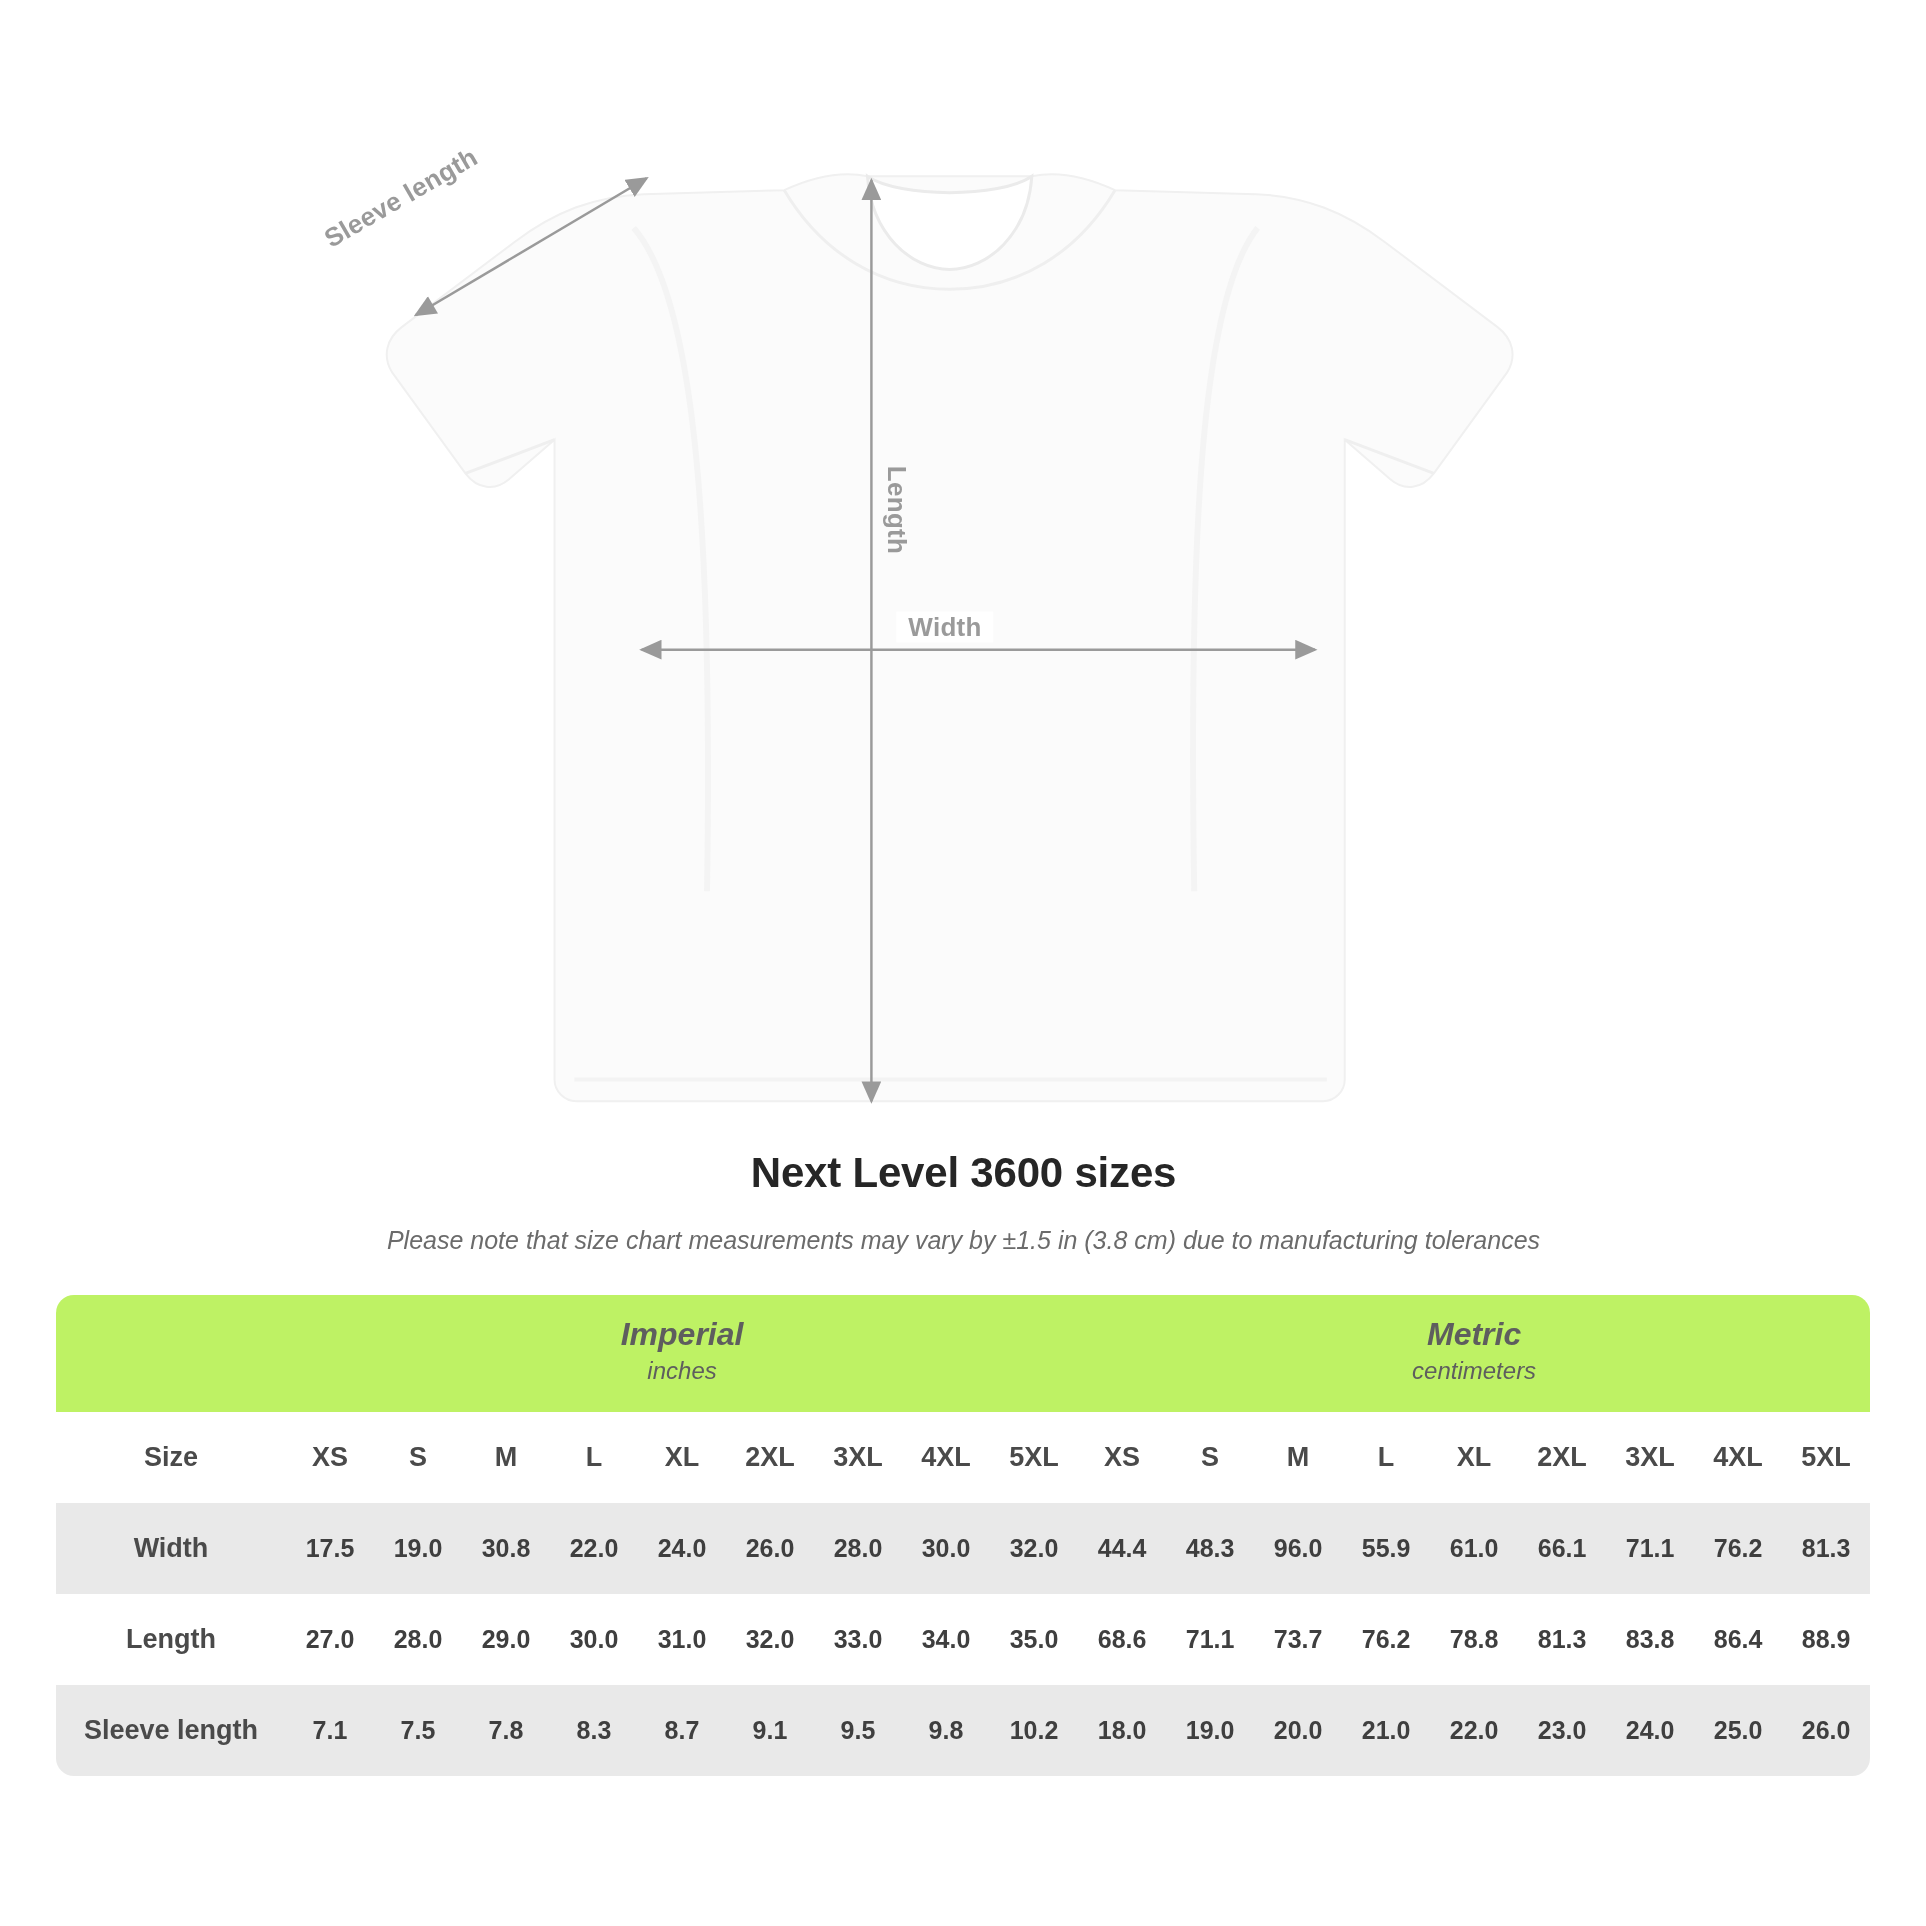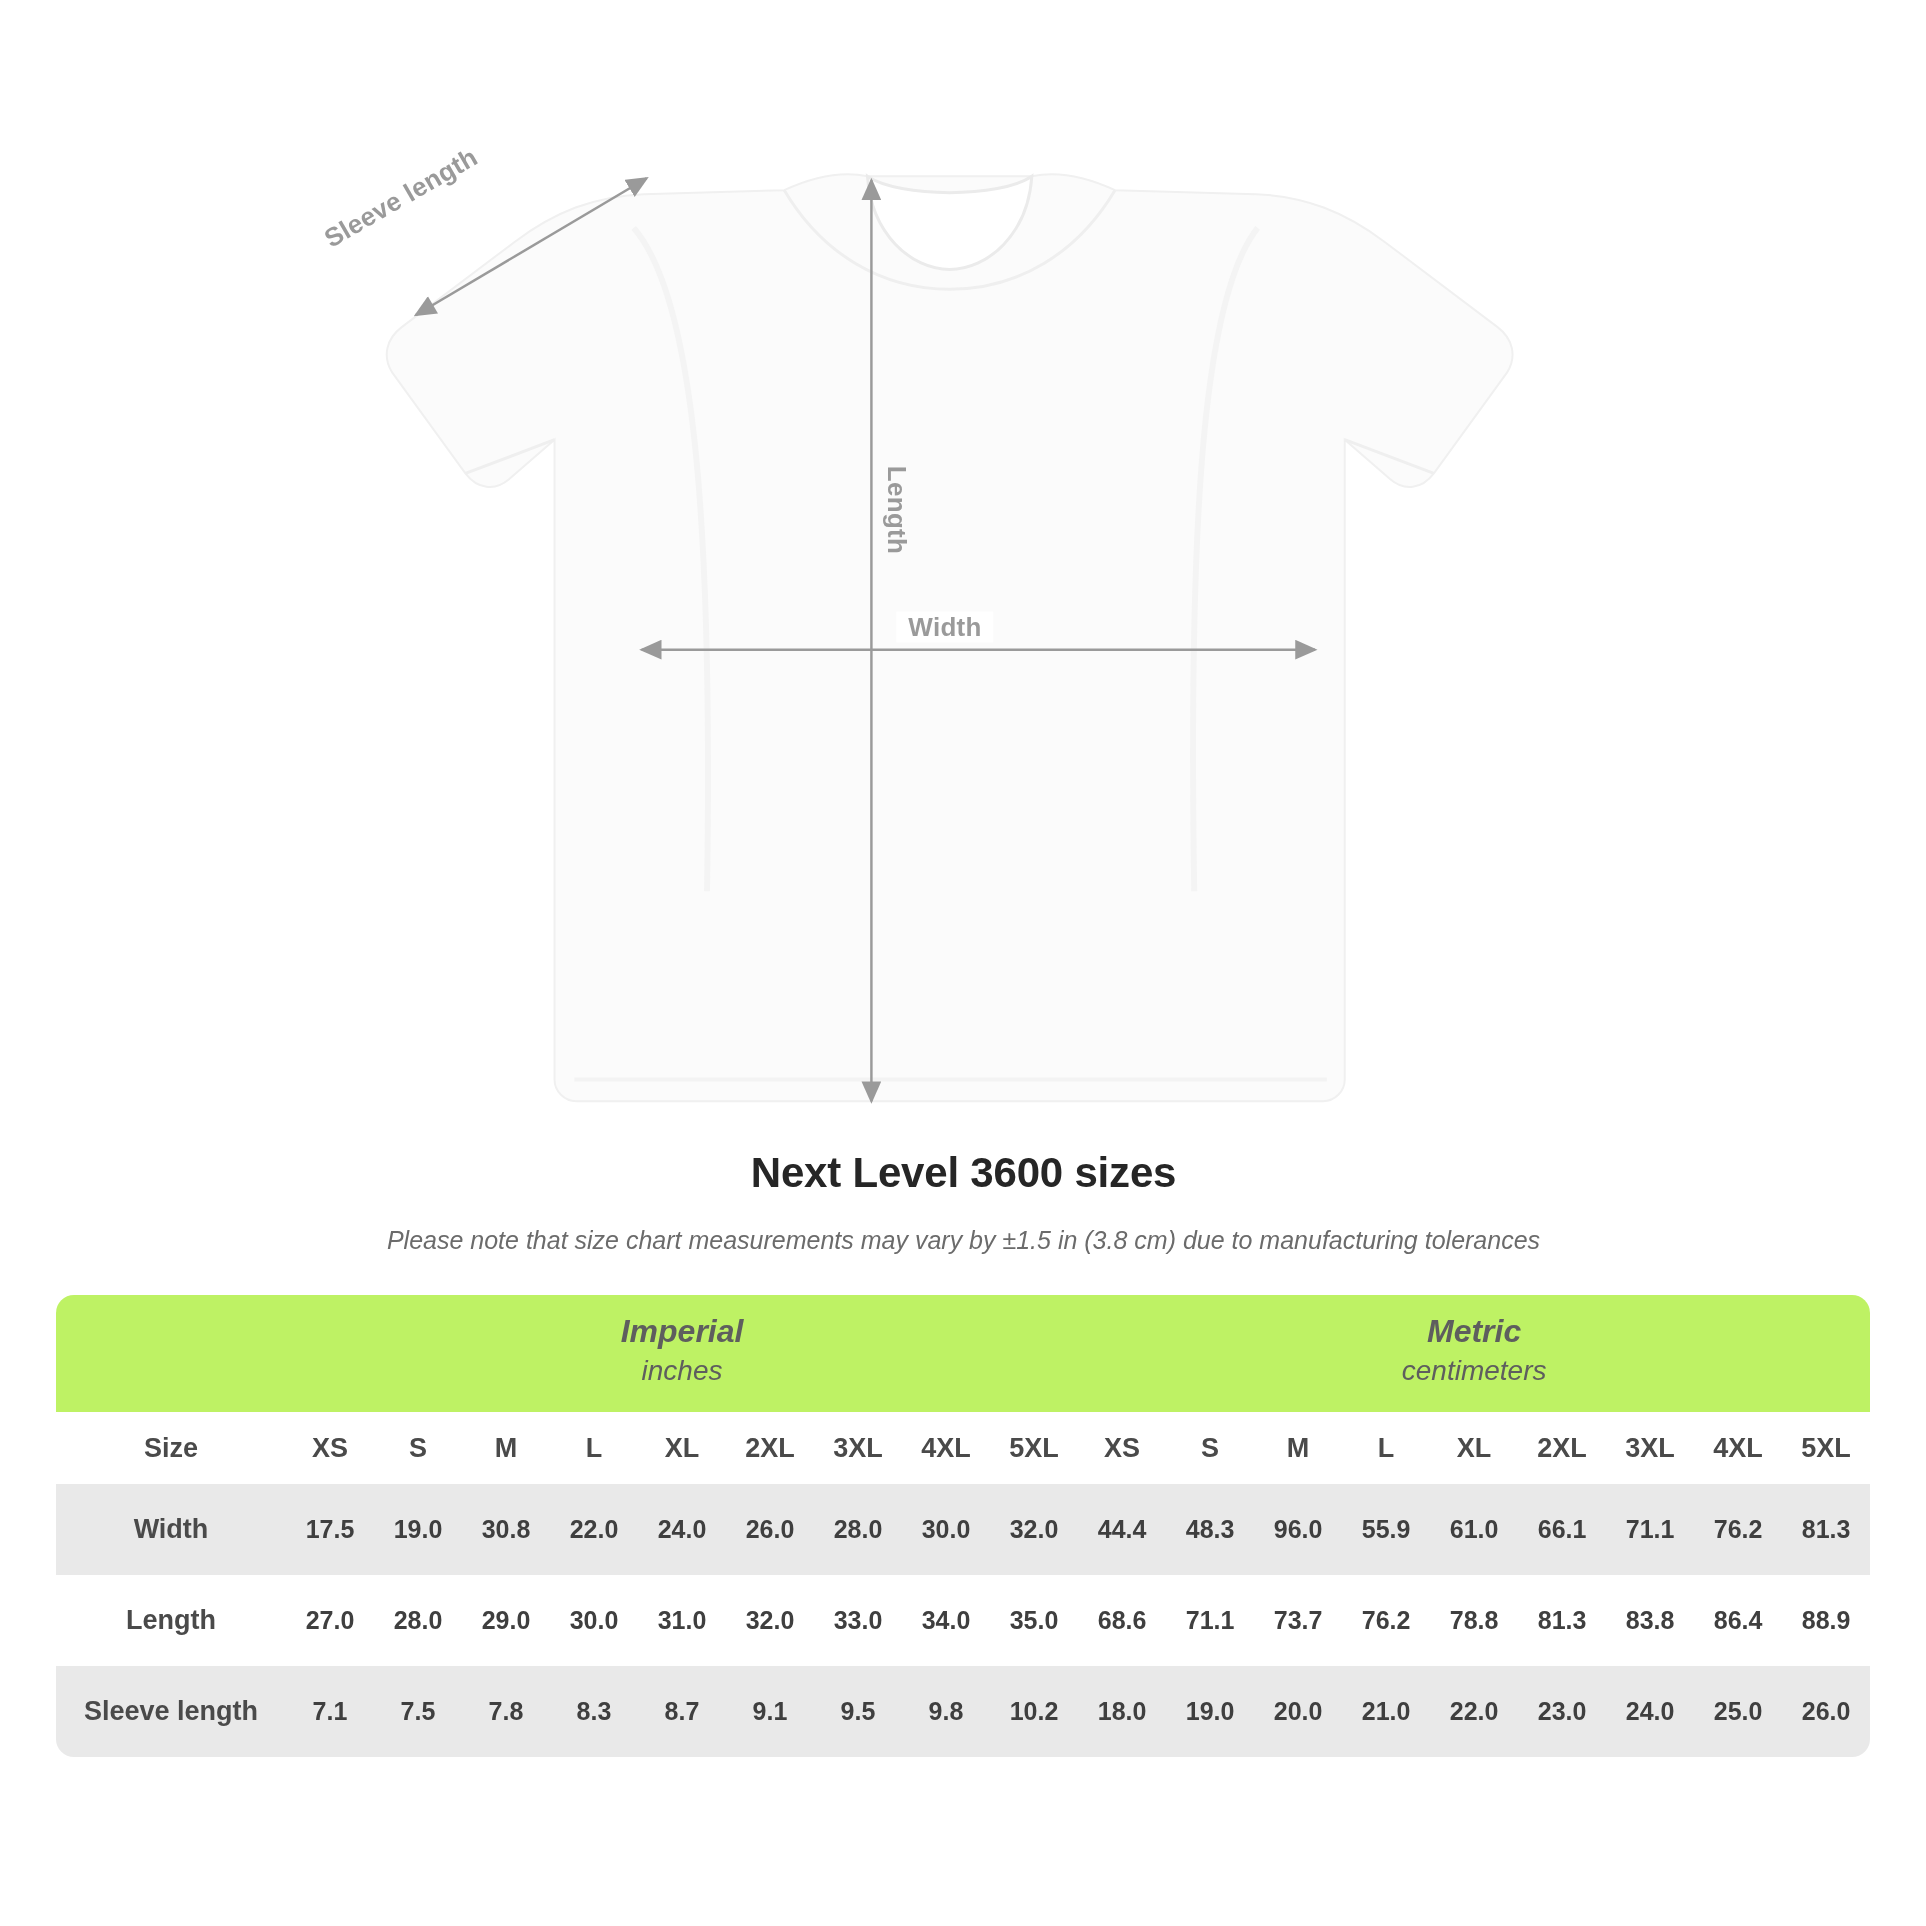--- a/index.html
+++ b/index.html
@@ -99,36 +99,36 @@
     background: #bef264;
     color: #5e5e5e;
   }
   .unit-head .u-main {
     font-size: 32px;
     font-weight: bold;
     font-style: italic;
     line-height: 1.1;
   }
   .unit-head .u-sub {
-    font-size: 28px;
+    font-size: 24px;
     font-style: italic;
     line-height: 1.6;
     font-weight: normal;
   }
   .unit-head.left-round { border-top-left-radius: 18px; }
   .unit-head.right-round { border-top-right-radius: 18px; }
 
   .row-label {
     width: 230px;
     font-weight: bold;
     color: #4a4a4a;
     font-size: 27px;
   }
   .hdr-row td {
-    height: 72px;
+    height: 91px;
     background: #ffffff;
     font-weight: bold;
     color: #4a4a4a;
     font-size: 27px;
   }
   .hdr-row td.row-label { background: #ffffff; }
 
   tr.band td { height: 91px; }
   tr.band-grey td { background: #e9e9e9; color: #4a4a4a; }
   tr.band-white td { background: #ffffff; color: #4a4a4a; }

